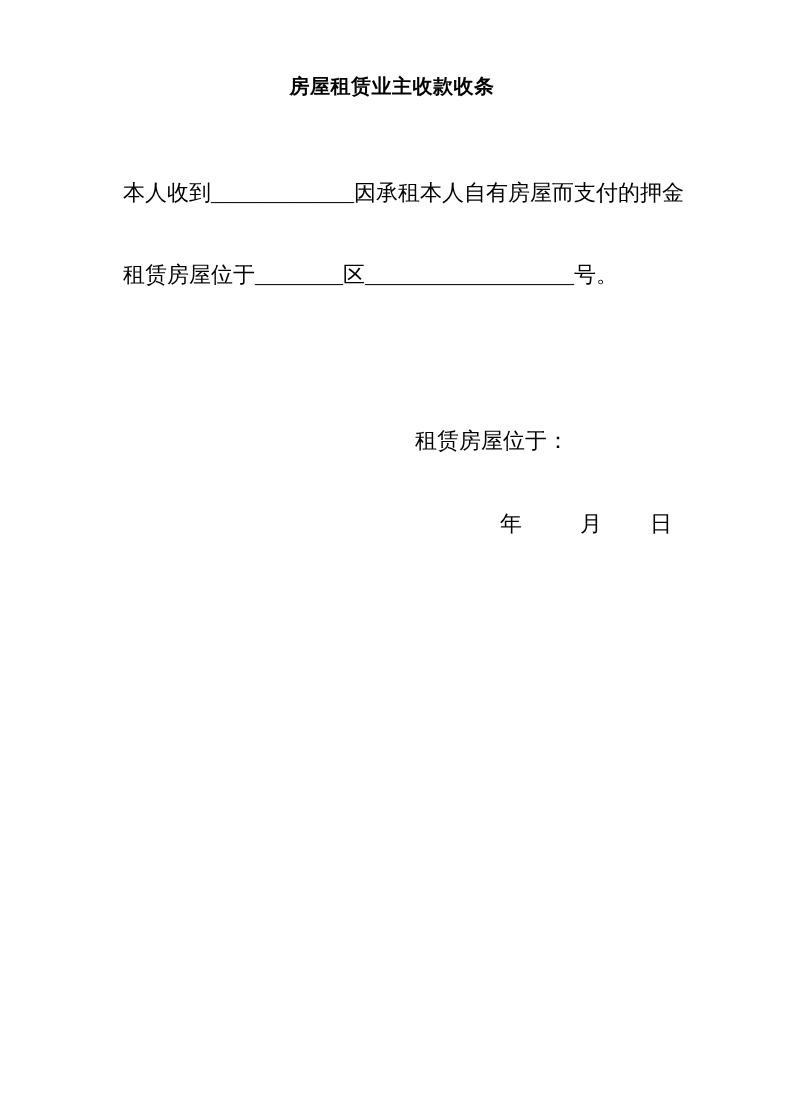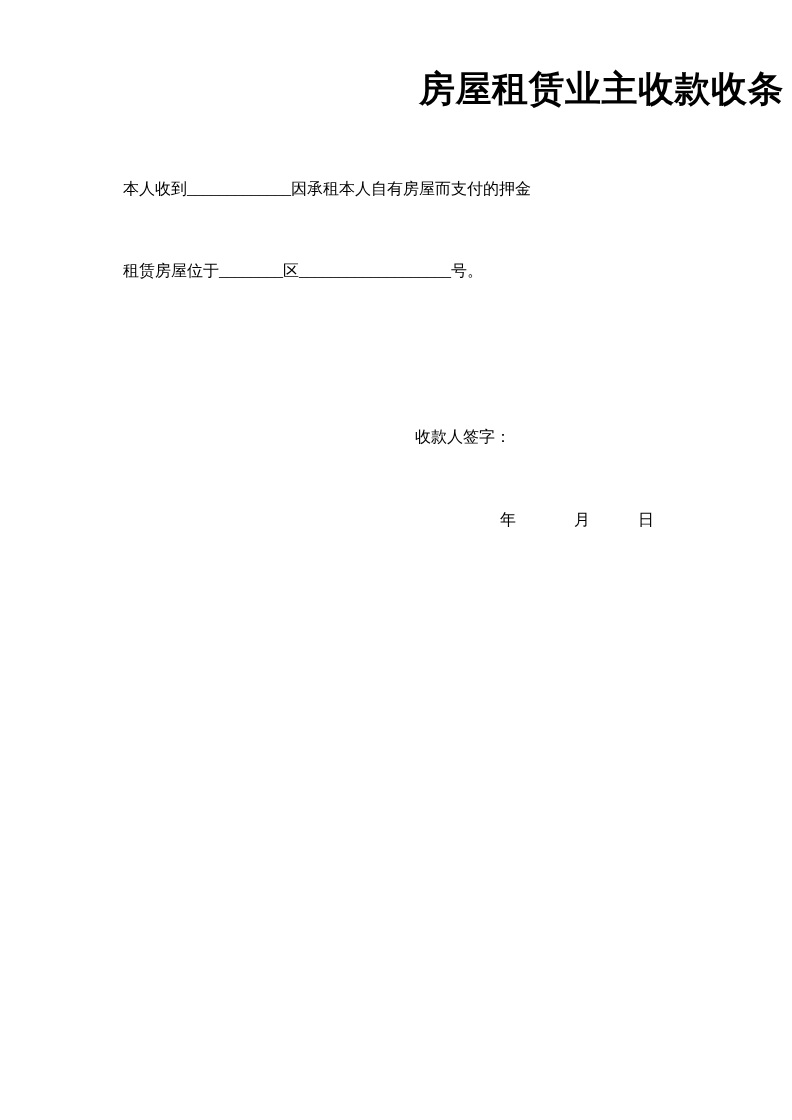--- a/index.html
+++ b/index.html
@@ -11,34 +11,34 @@
     position: relative;
     width: 792px;
     height: 1120px;
     background: #ffffff;
     overflow: hidden;
     font-family: "Liberation Serif", "DejaVu Serif", serif;
     color: #000000;
   }
   .doc-title {
     position: absolute;
-    top: 68px;
+    top: 74px;
     left: 0;
     width: 784px;
     margin: 0;
-    text-align: right;
-    font-size: 36px;
+    text-align: center;
+    font-size: 20px;
     font-weight: bold;
     line-height: 1.2;
     letter-spacing: 0.5px;
   }
   .line {
     position: absolute;
     margin: 0;
-    font-size: 16px;
+    font-size: 22px;
     line-height: 1.25;
     white-space: nowrap;
   }
   .line-1 { top: 179px; left: 123px; }
   .line-2 { top: 219px; left: 85px;  }
   .line-3 { top: 261px; left: 123px; }
   .signature-line { top: 427px; left: 415px; }
   .date-line {
     top: 510px;
     left: 500px;
@@ -57,21 +57,21 @@
 
 <div class="page">
 
   <h1 class="doc-title">房屋租赁业主收款收条</h1>
 
   <p class="line line-1"><span>本人收到</span><span class="blank">_____________</span><span>因承租本人自有房屋而支付的押金</span></p>
 
 
   <p class="line line-3"><span>租赁房屋位于</span><span class="blank">________</span><span>区</span><span class="blank">___________________</span><span>号。</span></p>
 
-  <p class="line signature-line">收款人签字：</p>
+  <p class="line signature-line">租赁房屋位于：</p>
 
   <div class="line date-line">
     <span class="gap-1">年</span>
     <span class="gap-2">月</span>
     <span>日</span>
   </div>
 
 </div>
 
 </body></html>

